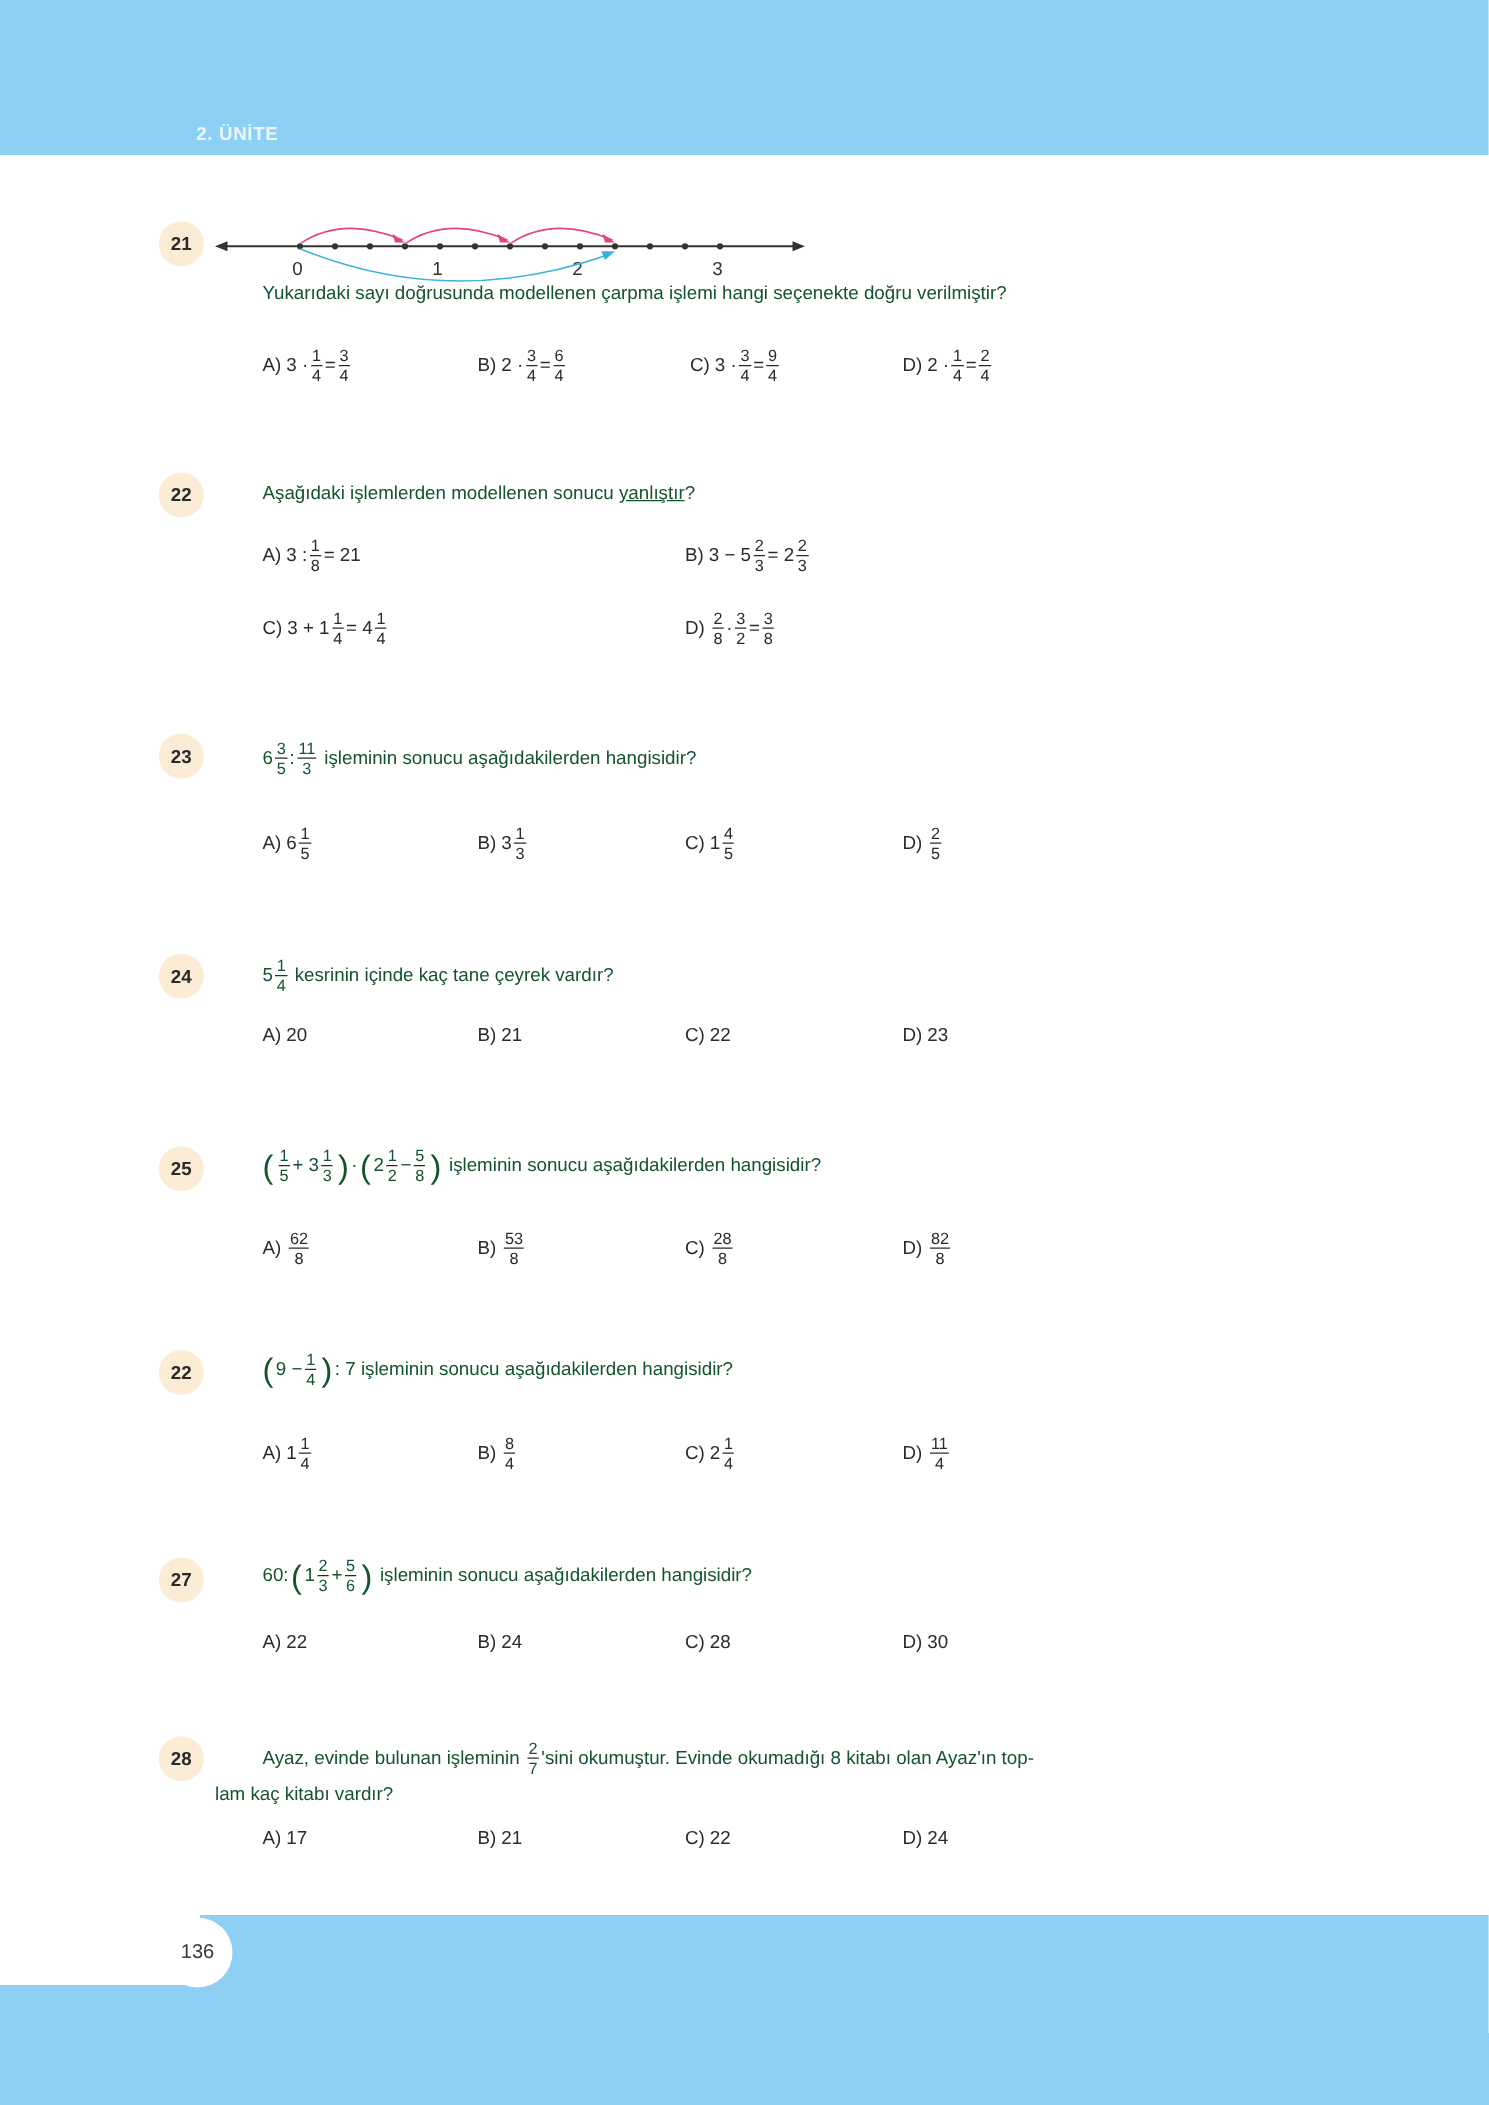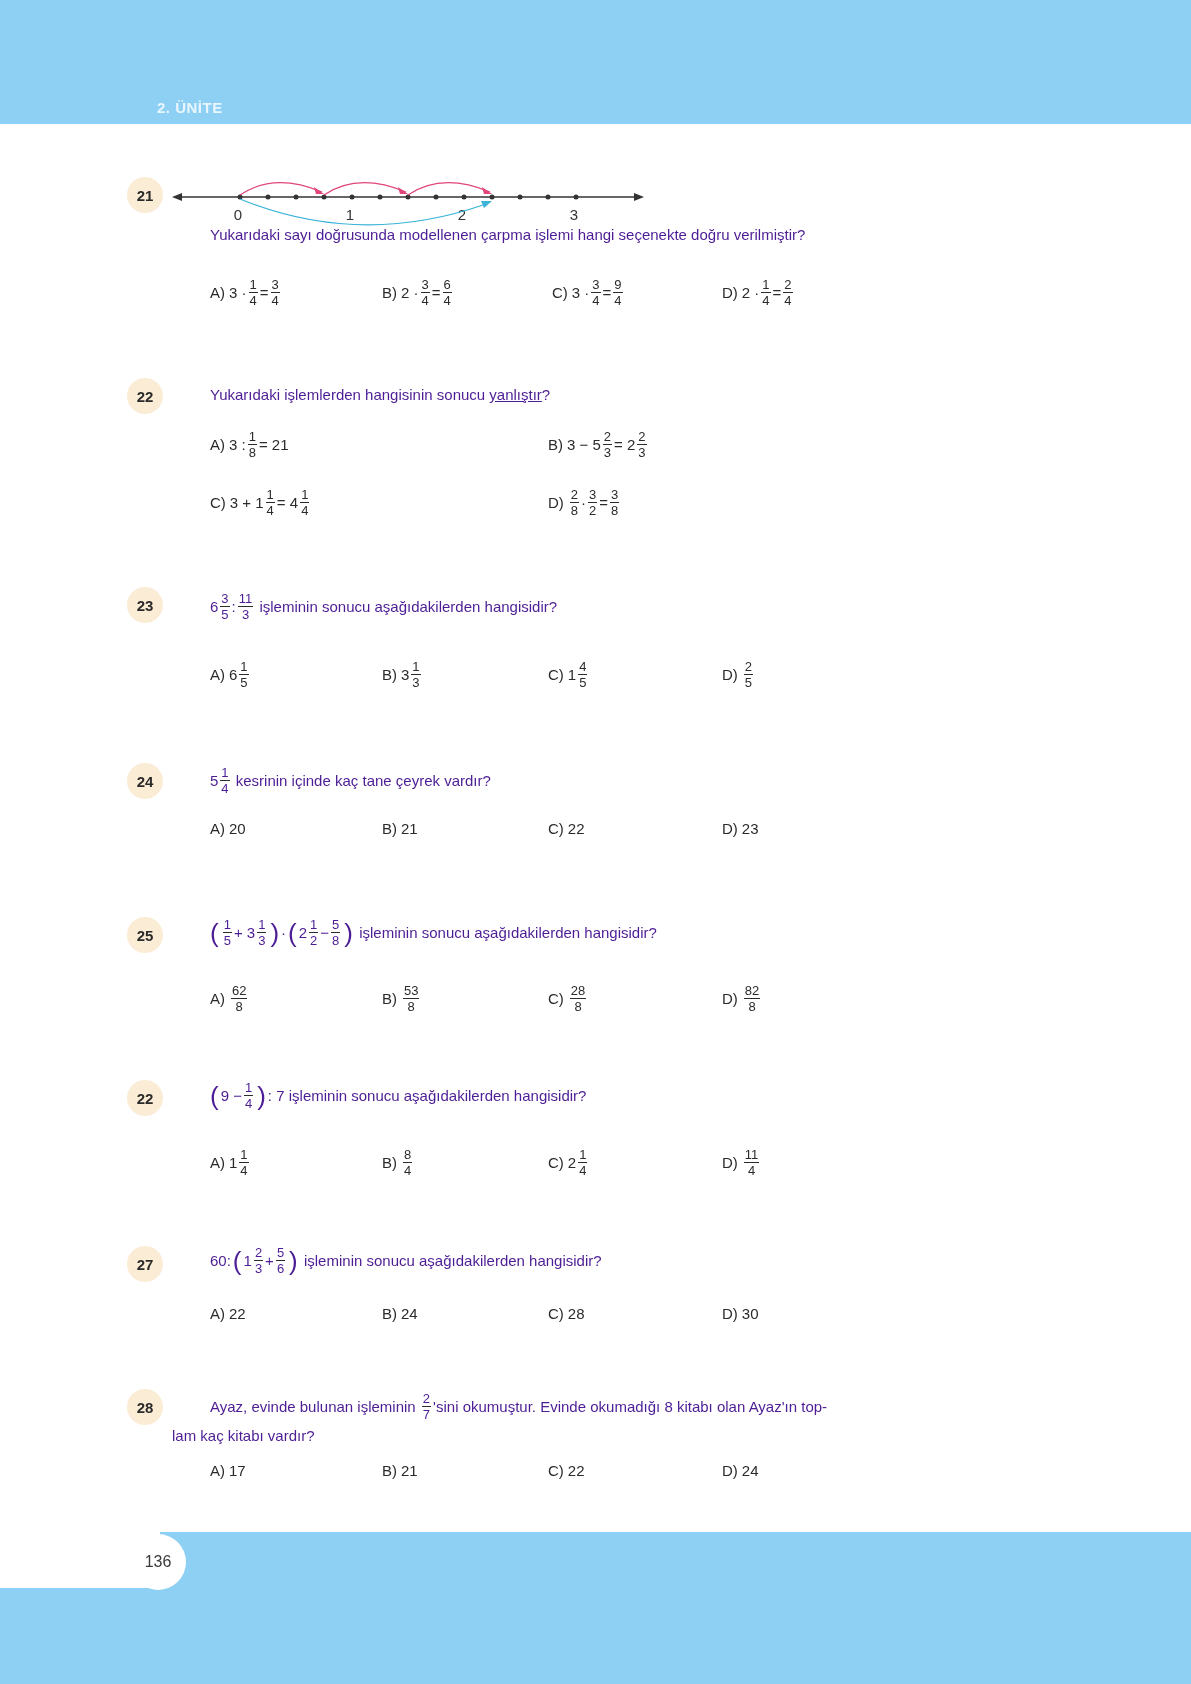--- a/index.html
+++ b/index.html
@@ -8,21 +8,21 @@
 
   .top-band { position: absolute; left: 0; top: 0; width: 1191px; height: 124px; background: #8dd0f3; }
   .unit-label { position: absolute; left: 133px; top: 99px; font-size: 15px; font-weight: bold; color: #eaf6fd; letter-spacing: 0.5px; margin-left: 24px; }
 
   .bottom-band { position: absolute; left: 0; top: 1532px; width: 1191px; height: 152px; background: #8dd0f3; }
   .bottom-white { position: absolute; left: 0; top: 1532px; width: 160px; height: 56px; background: #ffffff; }
   .page-circle { position: absolute; left: 130px; top: 1534px; width: 56px; height: 56px; border-radius: 50%; background: #ffffff; display: flex; align-items: center; justify-content: center; font-size: 16px; color: #3a3a3a; }
 
   .badge { position: absolute; left: 127px; width: 36px; height: 36px; border-radius: 50%; background: #fbecd6; display: flex; align-items: center; justify-content: center; font-size: 15px; font-weight: bold; color: #2a2a2a; }
 
-  .q-text { position: absolute; font-size: 15px; color: #4c1d95; white-space: nowrap; display: flex; align-items: center; }
+  .q-text { position: absolute; font-size: 15px; color: #14532d; white-space: nowrap; display: flex; align-items: center; }
   .opt { position: absolute; font-size: 15px; color: #2b2b2b; white-space: nowrap; display: flex; align-items: center; }
 
   .frac { display: inline-flex; flex-direction: column; align-items: center; vertical-align: middle; font-size: 13px; line-height: 13px; margin: 0 2px; }
   .frac .num { padding: 0 1px 1px; border-bottom: 1px solid #2b2b2b; }
   .frac .den { padding: 1px 1px 0; }
   .paren { font-size: 26px; font-weight: 300; line-height: 1; margin: 0 2px; }
   .sp { display: inline-block; width: 4px; }
   u { text-decoration: underline; }
 
   .numberline { position: absolute; left: 170px; top: 168px; }
@@ -124,21 +124,21 @@
       <span class="den">4</span>
     </span>=
   <span class="frac">
       <span class="num">2</span>
       <span class="den">4</span>
     </span>
 </div>
 
 <div class="badge" style="top:378px">22</div>
 <div class="q-text" style="left:210px; top:386px">
-  <span>Yukarıdaki işlemlerden hangisinin sonucu </span>&nbsp;<u>yanlıştır</u><span>?</span>
+  <span>Aşağıdaki işlemlerden modellenen sonucu </span>&nbsp;<u>yanlıştır</u><span>?</span>
 </div>
 <div class="opt" style="left:210px; top:430px">
   <span>A)</span>
     <span class="sp"></span>
   <span>3 :</span>
   <span class="frac">
       <span class="num">1</span>
       <span class="den">8</span>
     </span>
   <span>= 21</span>

